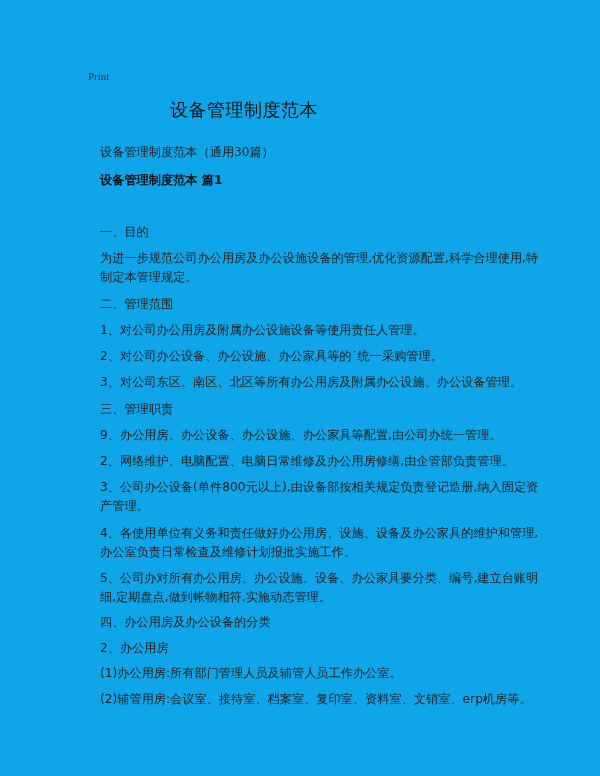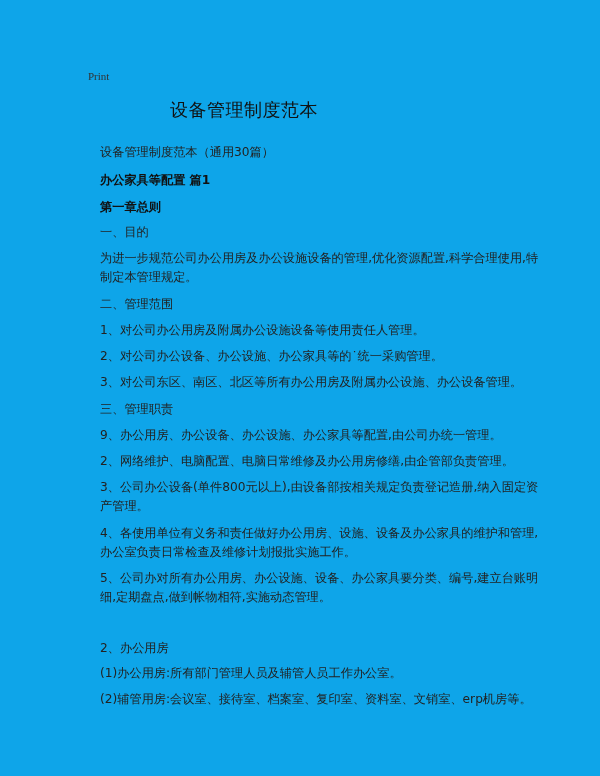--- a/index.html
+++ b/index.html
@@ -12,33 +12,33 @@
     .bold { font-weight: bold; color: #111; }
   </style>
 </head>
 <body>
 
 <div class="page">
   <div class="print-label">Print</div>
   <h1 class="doc-title">设备管理制度范本</h1>
 
   <p class="line" style="top:131px">设备管理制度范本（通用30篇）</p>
-  <p class="line bold" style="top:159px">办公家具等配置 篇1</p>
-  <p class="line bold" style="top:186px">第一章总则</p>
+  <p class="line bold" style="top:159px">设备管理制度范本 篇1</p>
   <p class="line" style="top:211px">一、目的</p>
   <p class="line" style="top:237px">为进一步规范公司办公用房及办公设施设备的管理,优化资源配置,科学合理使用,特制定本管理规定。</p>
 
   <p class="line" style="top:283px">二、管理范围</p>
   <p class="line" style="top:309px">1、对公司办公用房及附属办公设施设备等使用责任人管理。</p>
   <p class="line" style="top:335px">2、对公司办公设备、办公设施、办公家具等的˙统一采购管理。</p>
   <p class="line" style="top:361px">3、对公司东区、南区、北区等所有办公用房及附属办公设施、办公设备管理。</p>
 
   <p class="line" style="top:388px">三、管理职责</p>
   <p class="line" style="top:414px">9、办公用房、办公设备、办公设施、办公家具等配置,由公司办统一管理。</p>
   <p class="line" style="top:440px">2、网络维护、电脑配置、电脑日常维修及办公用房修缮,由企管部负责管理。</p>
   <p class="line" style="top:466px">3、公司办公设备(单件800元以上),由设备部按相关规定负责登记造册,纳入固定资产管理。</p>
   <p class="line" style="top:512px">4、各使用单位有义务和责任做好办公用房、设施、设备及办公家具的维护和管理,办公室负责日常检查及维修计划报批实施工作。</p>
   <p class="line" style="top:557px">5、公司办对所有办公用房、办公设施、设备、办公家具要分类、编号,建立台账明细,定期盘点,做到帐物相符,实施动态管理。</p>
 
+  <p class="line" style="top:601px">四、办公用房及办公设备的分类</p>
   <p class="line" style="top:627px">2、办公用房</p>
   <p class="line" style="top:652px">(1)办公用房:所有部门管理人员及辅管人员工作办公室。</p>
   <p class="line" style="top:678px">(2)辅管用房:会议室、接待室、档案室、复印室、资料室、文销室、erp机房等。</p>
 </div>
 
 </body></html>

